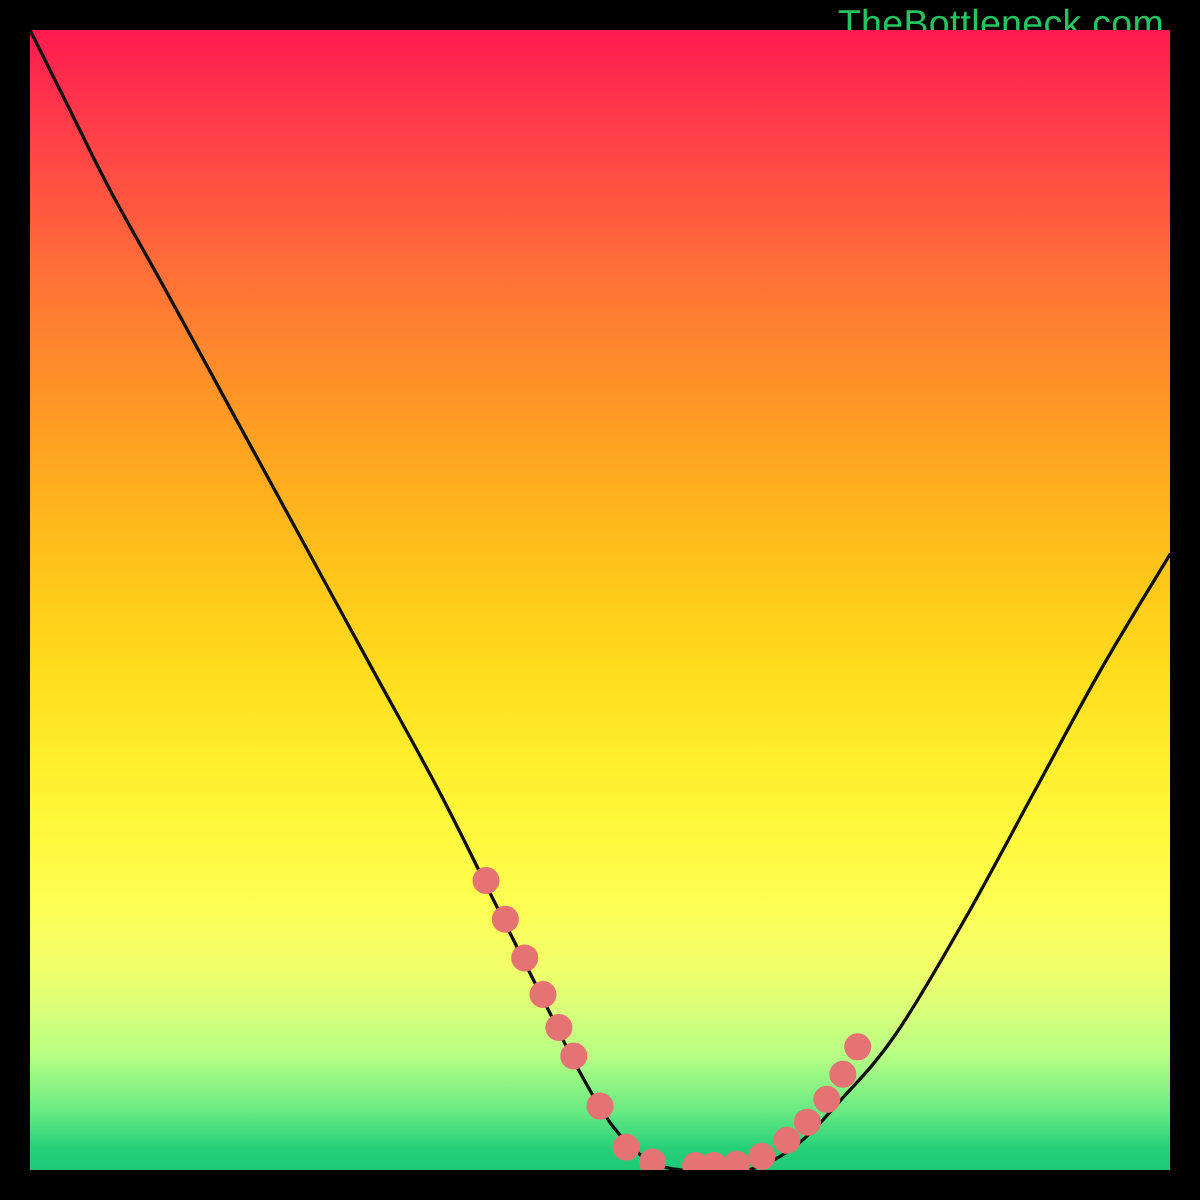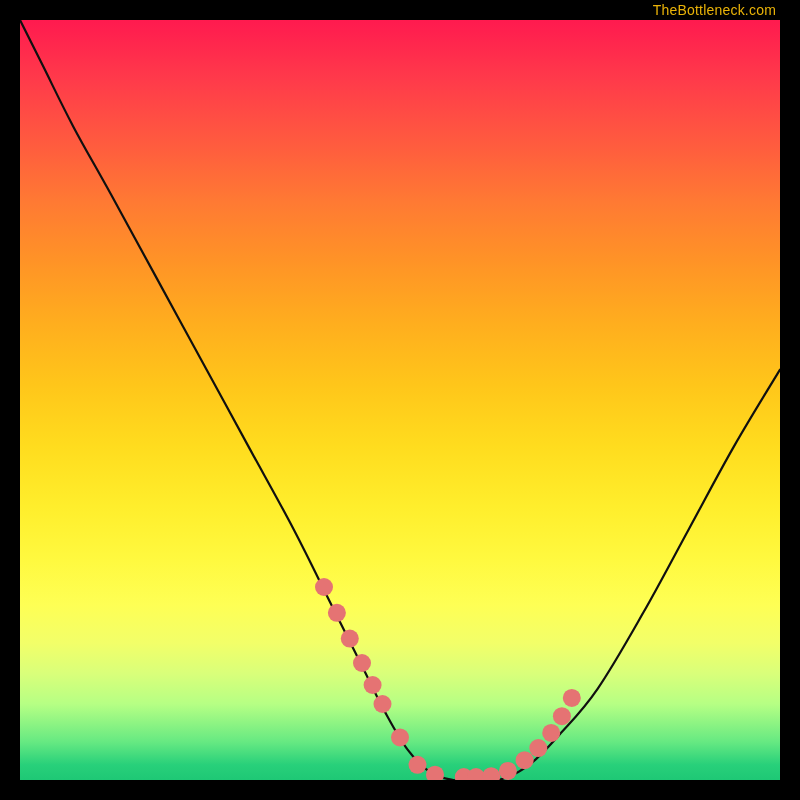--- a/index.html
+++ b/index.html
@@ -42,22 +42,22 @@
       #b6ff84 90%,
       #66e982 95%,
       #28d07a 98%,
       #1ec875 100%
     );
   }
   .watermark {
     position: absolute;
     top: 2px;
     right: 24px;
-    color: #eab308;
-    font-size: 14px;
+    color: #22c55e;
+    font-size: 25px;
     letter-spacing: 0.2px;
     font-weight: 400;
   }
   svg.curves {
     position: absolute;
     left: 0;
     top: 0;
     width: 760px;
     height: 760px;
   }

